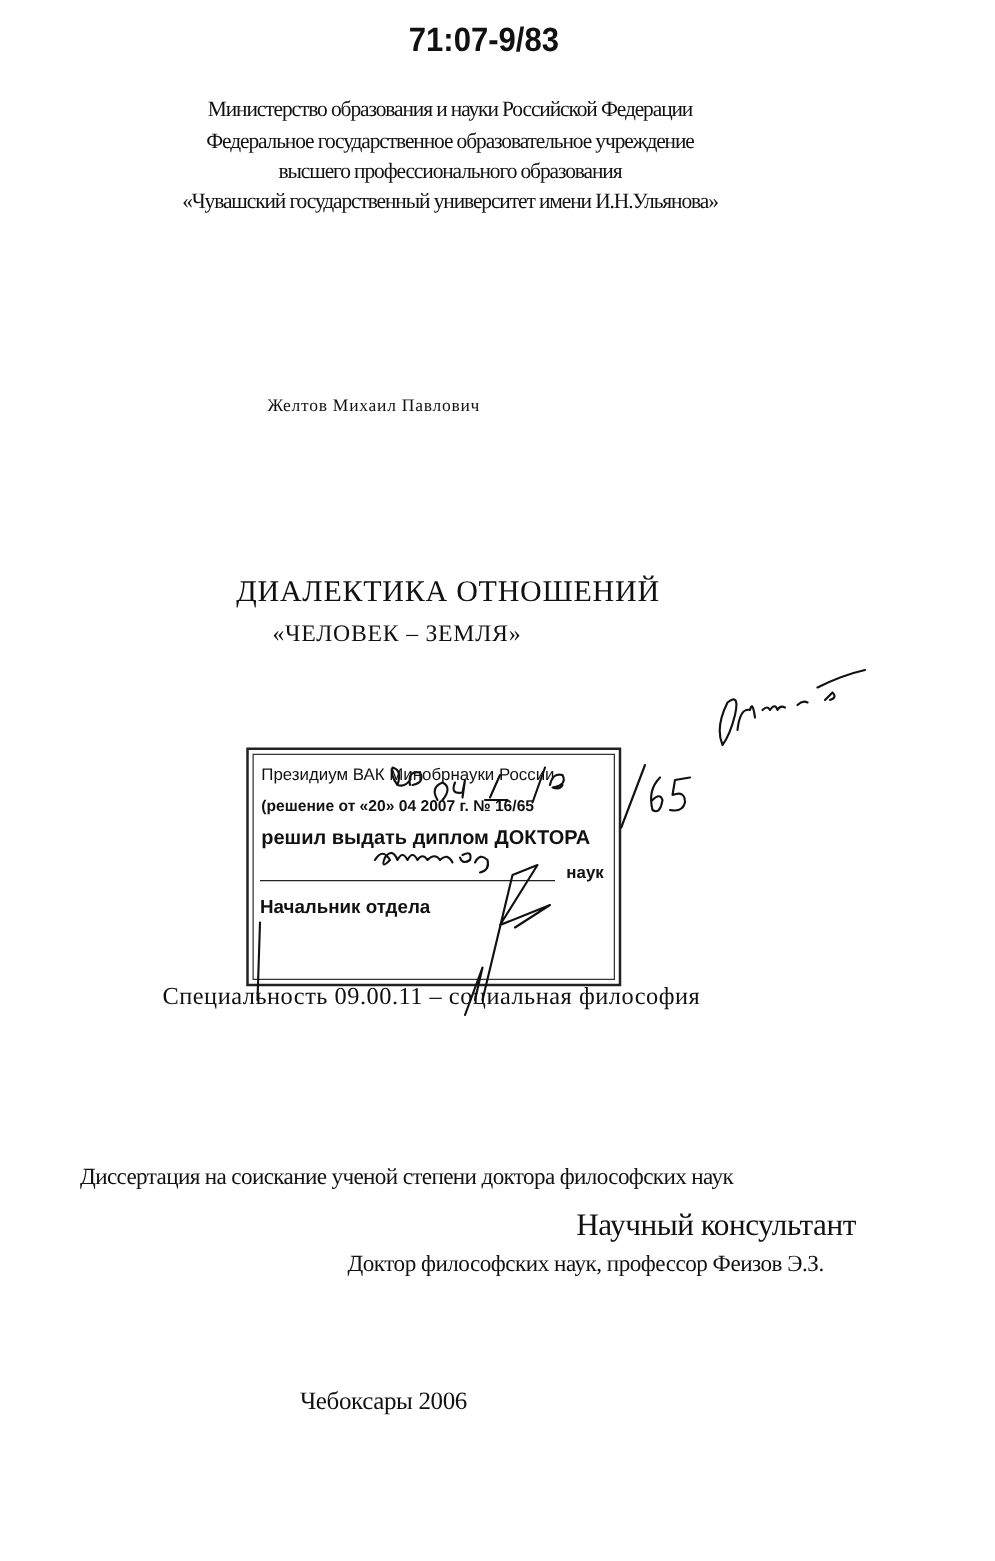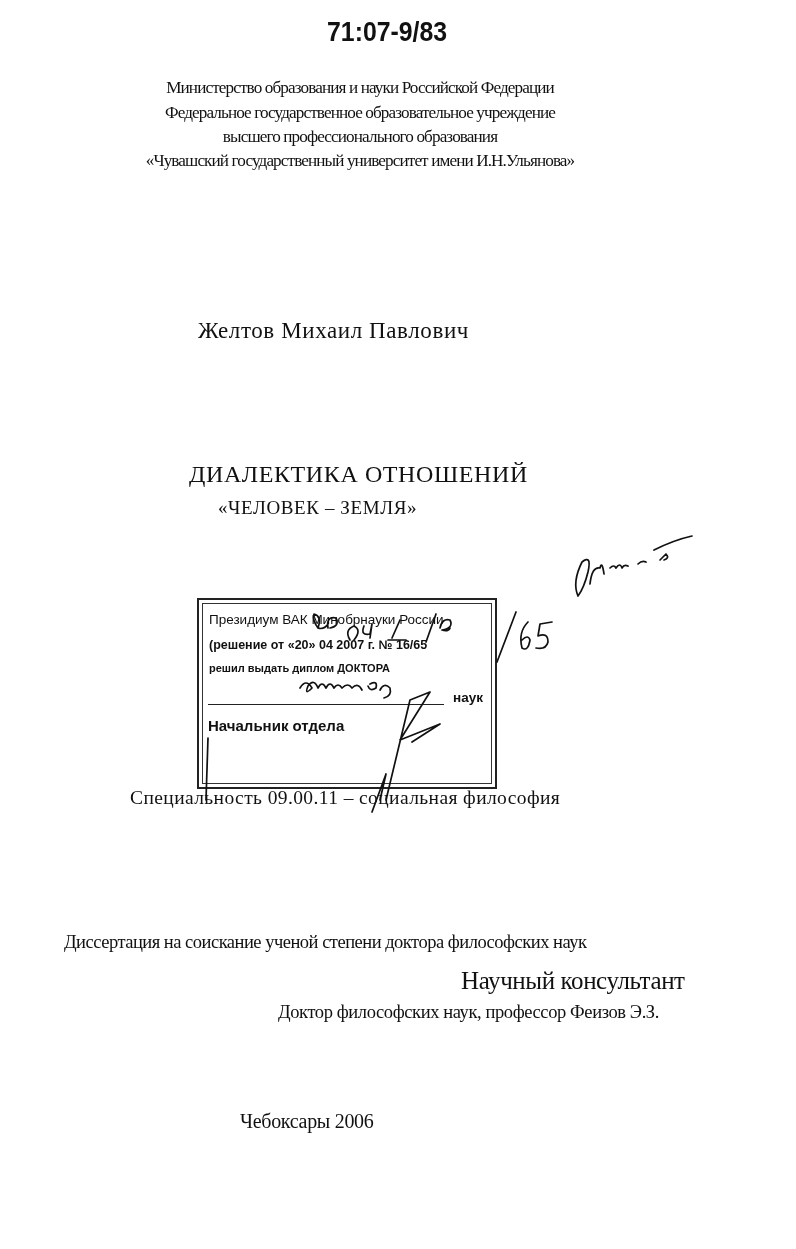--- a/index.html
+++ b/index.html
@@ -9,31 +9,31 @@
   .sans { font-family: "Liberation Sans", "DejaVu Sans", sans-serif; }
 
   #code { left: 327px; top: 17px; font-size: 27px; font-weight: bold; letter-spacing: 0px; transform: scaleX(0.92); transform-origin: left top; }
 
   .ministry { left: 110px; width: 500px; text-align: center; font-size: 17.5px; letter-spacing: -0.9px; transform: scaleX(0.98); }
   #min1 { top: 77px; }
   #min2 { top: 102px; }
   #min3 { top: 126px; }
   #min4 { top: 150px; }
 
-  #author { left: 198px; top: 318px; font-size: 23px; letter-spacing: 0.6px; }
+  #author { left: 214px; top: 318px; font-size: 14px; letter-spacing: 0.6px; }
   #title1 { left: 189px; top: 461px; font-size: 24px; letter-spacing: 0.6px; }
   #title2 { left: 218px; top: 497px; font-size: 19px; letter-spacing: 0.6px; }
 
   
   #stamp { left: 197px; top: 598px; width: 300px; height: 191px; border: 2px solid #222; box-sizing: border-box; padding-left: 44px; }
   #stamp-inner { position: absolute; left: 3px; top: 3px; right: 3px; bottom: 3px; border: 1.5px solid #333; }
   .st { position: absolute; font-size: 13.5px; white-space: nowrap; }
   #st1 { left: 6px; top: 8px; }
   #st2 { left: 6px; top: 34px; font-size: 12.5px; font-weight: bold; }
-  #st3 { left: 6px; top: 58px; font-weight: bold; font-size: 11px; text-align: right; }
+  #st3 { left: 6px; top: 58px; font-weight: bold; font-size: 16px; text-align: right; }
   #st-line { position: absolute; left: 5px; top: 100px; width: 236px; border-top: 1.5px solid #222; }
   #st4 { right: 8px; top: 86px; font-weight: bold; font-size: 13.5px; }
   #st5 { left: 5px; top: 113px; font-weight: bold; font-size: 15px; }
 
   #spec { left: 130px; top: 787px; font-size: 19.5px; letter-spacing: 0.4px; }
 
   #diss { left: 64px; top: 932px; font-size: 18.5px; letter-spacing: -0.5px; text-align: center; }
   #consult-label { left: 461px; top: 967px; font-size: 25px; letter-spacing: -0.4px; }
   #consult-name { left: 230px; top: 1002px; font-size: 18.5px; letter-spacing: -0.4px; margin-left: 48px; }
 

